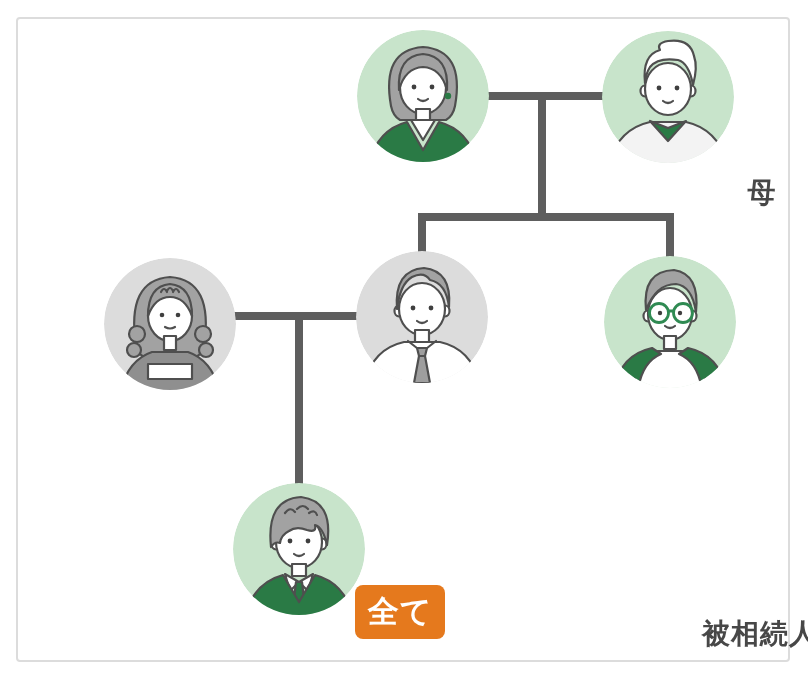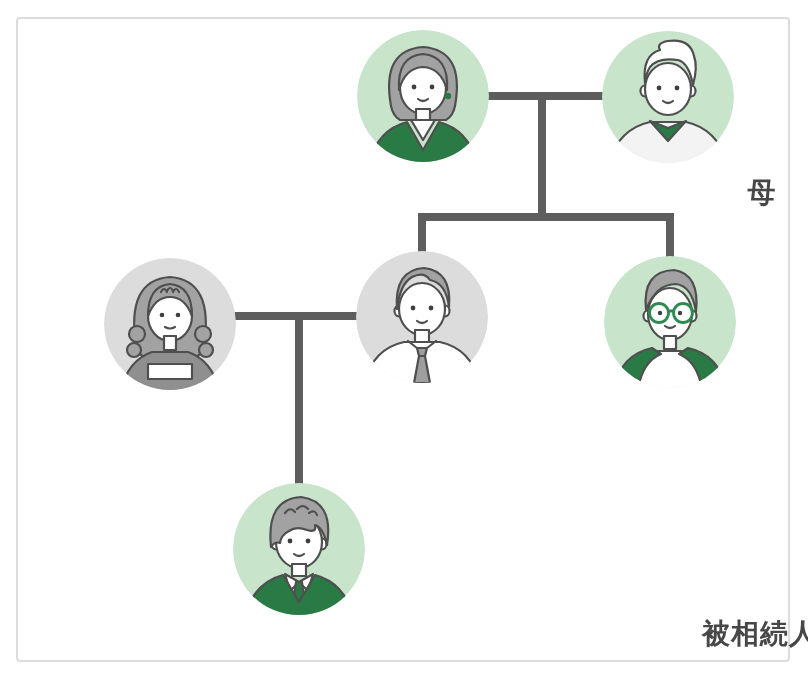--- a/index.html
+++ b/index.html
@@ -214,15 +214,16 @@
           <rect class="skin outline" x="59" y="81" width="14" height="12"></rect>
           <path class="shirt outline" d="M52,91 L66,99 L57,108 Z"></path>
           <path class="shirt outline" d="M80,91 L66,99 L75,108 Z"></path>
           <path class="green-fill outline" d="M63,99 L69,99 L72,124 L60,124 Z"></path>
           <path class="cloth-green outline" d="M12,134 Q20,100 50,92 L66,119 L82,92 Q112,100 120,134 Z"></path>
         </g>
       </svg>
 
     </div>
 
+    <div class="badge">全て</div>
 
   </div>
 </div>
 
 </body></html>

